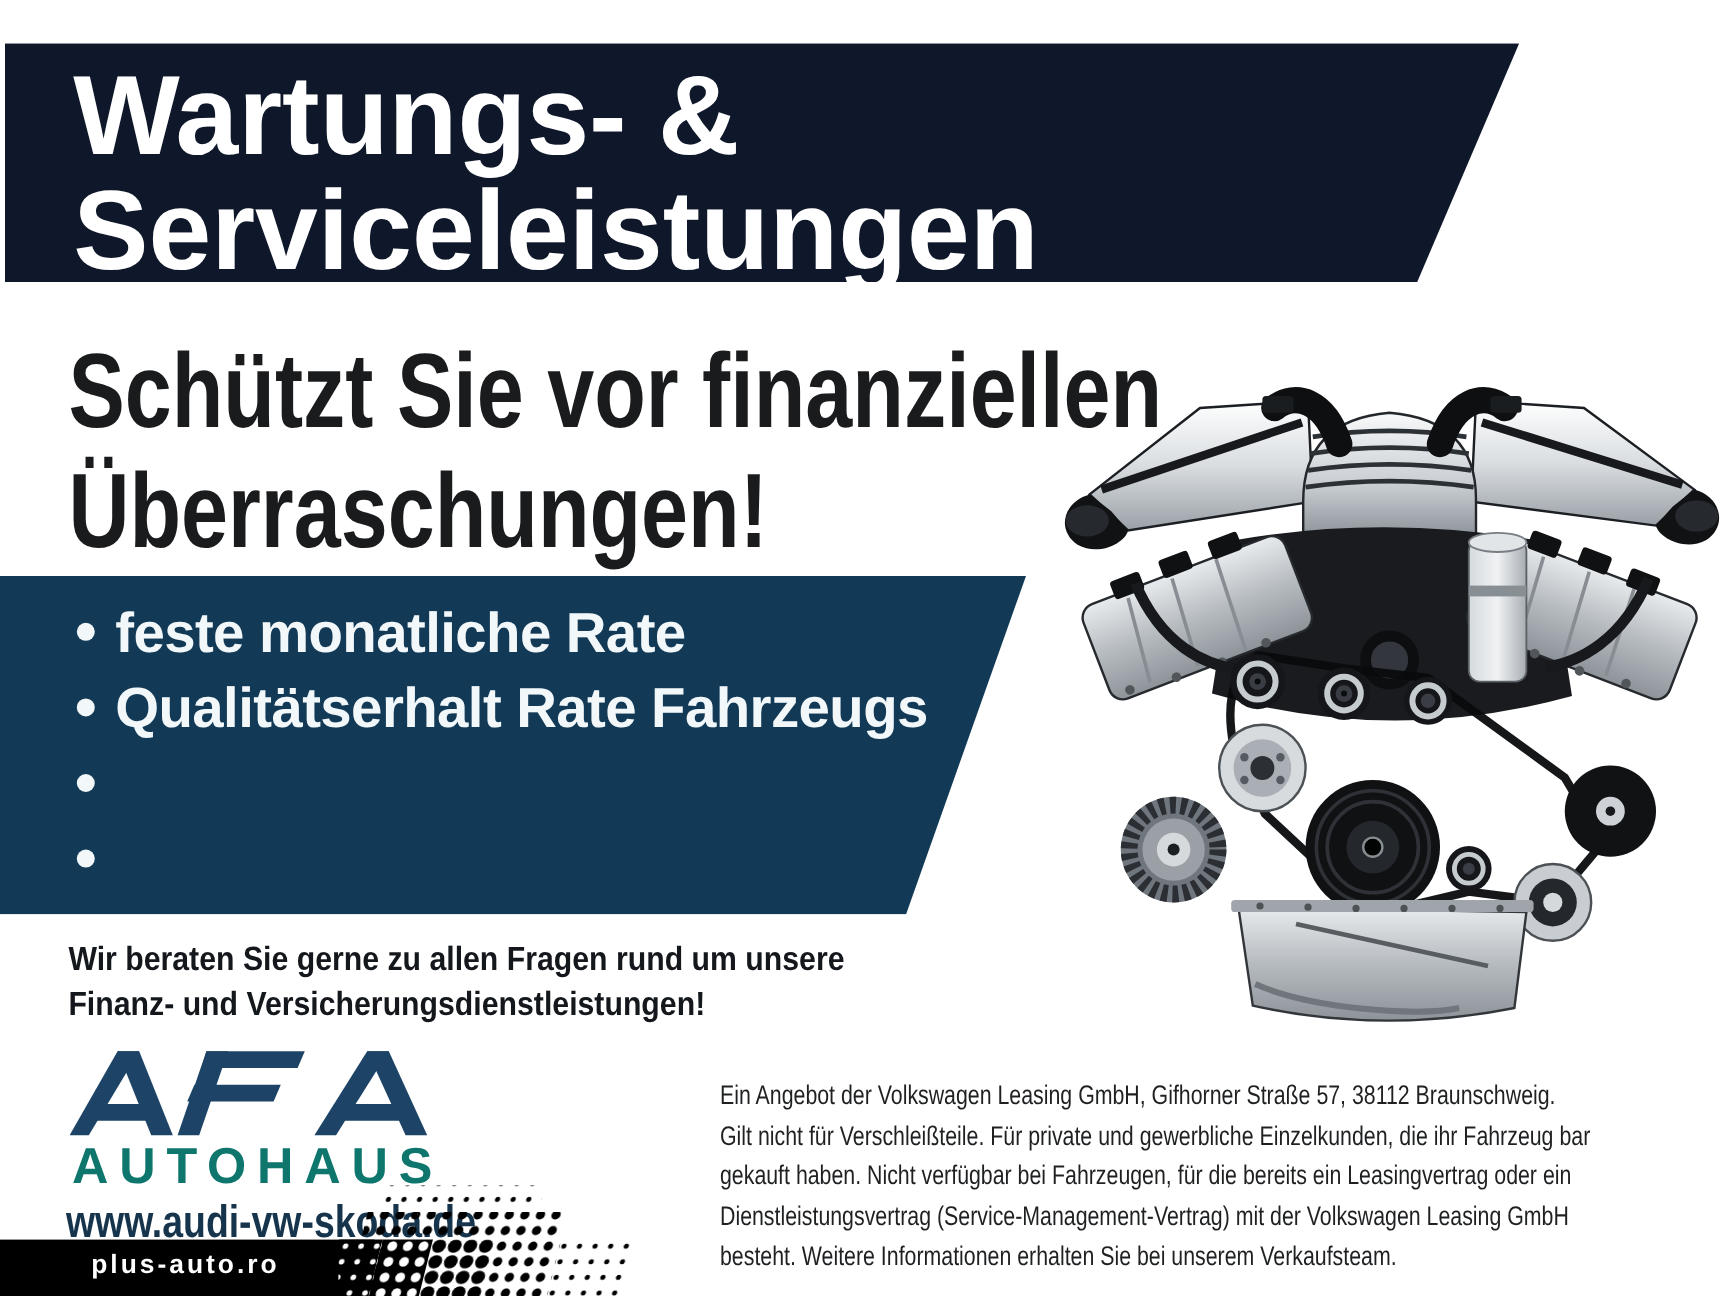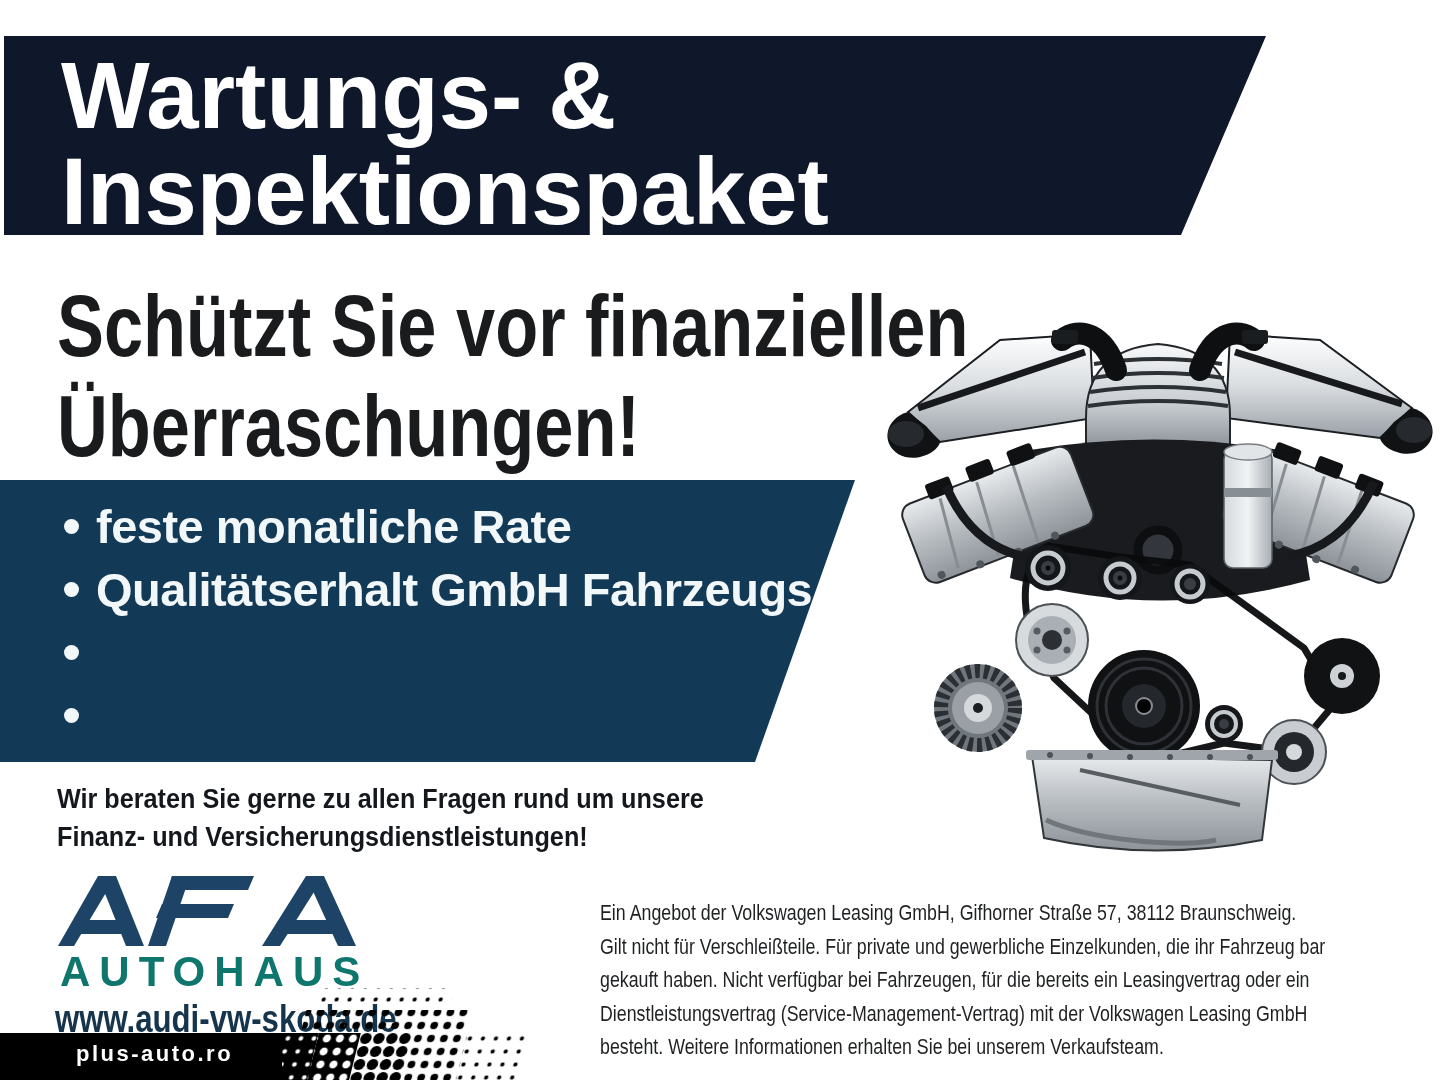--- a/index.html
+++ b/index.html
@@ -198,38 +198,38 @@
       <circle cx="290" cy="457" r="3" fill="#4d5257"></circle>
     <circle cx="330" cy="457" r="3" fill="#4d5257"></circle>
       <circle cx="370" cy="457" r="3" fill="#4d5257"></circle>
     <path d="M166,520 C210,540 300,548 336,540" stroke="#70767c" stroke-width="5" fill="none"></path>
     <path d="M200,470 L360,505" stroke="#585d62" stroke-width="4" fill="none"></path>
   </svg>
 
   <div class="banner">
     <div class="banner-text">
       <div>Wartungs- &amp;</div>
-      <div>Inspektionspaket</div>
+      <div>Serviceleistungen</div>
     </div>
   </div>
 
   <div class="headline">
     <div>Schützt Sie vor finanziellen</div>
     <div>Überraschungen!</div>
   </div>
 
   <div class="benefits">
     <ul>
       <li>
         <span class="b-dot"></span>
         <span class="b-label">feste monatliche Rate</span>
       </li>
       <li>
         <span class="b-dot"></span>
-        <span class="b-label">Qualitätserhalt GmbH Fahrzeugs</span>
+        <span class="b-label">Qualitätserhalt Rate Fahrzeugs</span>
       </li>
       <li>
         <span class="b-dot"></span>
       </li>
       <li>
         <span class="b-dot"></span>
       </li>
     </ul>
   </div>
 

